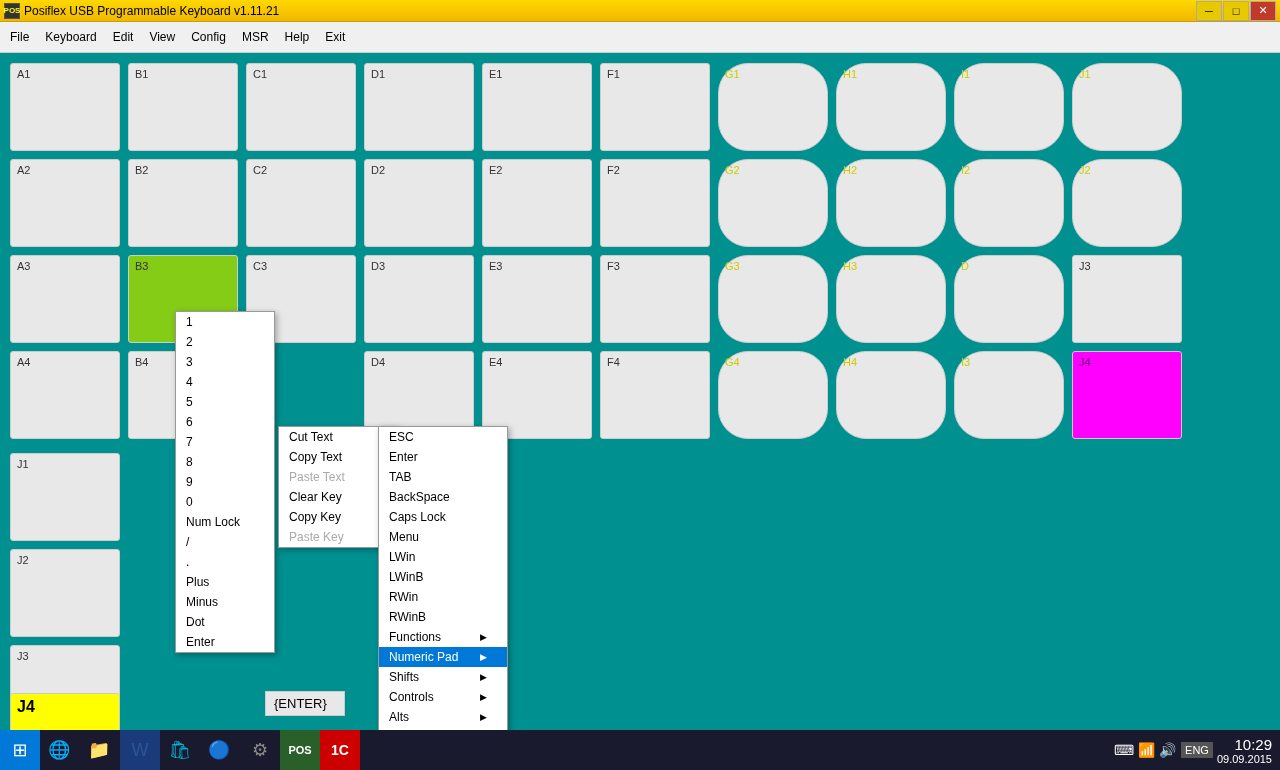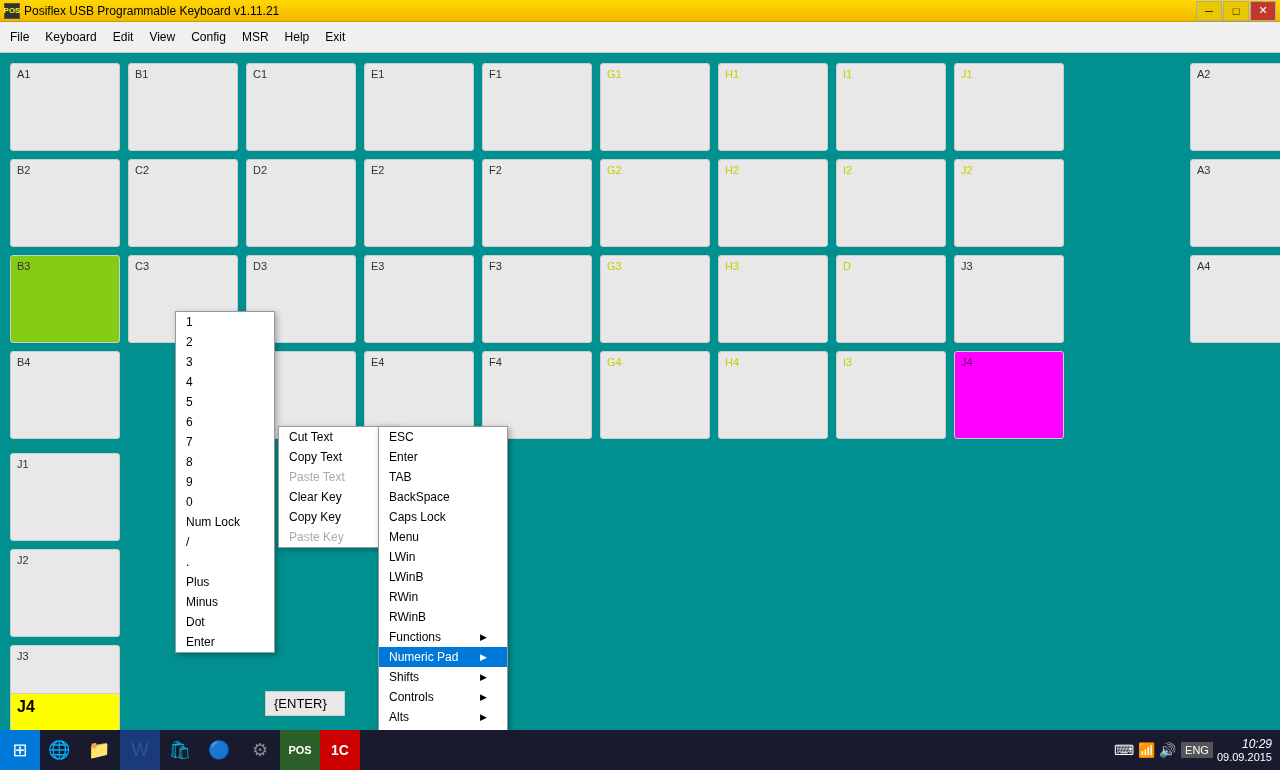--- a/index.html
+++ b/index.html
@@ -60,21 +60,21 @@
       display: flex;
       align-items: flex-start;
       justify-content: flex-start;
       padding: 4px 6px;
       font-size: 12px;
       color: #333;
       cursor: pointer;
       position: relative;
       min-height: 80px;
     }
-    .key-cell.yellow-text { color: #cccc00; }
+    .key-cell.yellow-text { color: #cccc00; border-radius: 30px; }
     .key-cell.magenta-bg { background: #ff00ff; }
     .key-cell.yellow-bg { background: #ffff00; }
     
     
     #statusbar {
       position: absolute;
       bottom: 0;
       left: 0;
       width: 1280px;
       height: 22px;
@@ -187,21 +187,21 @@
     #taskbar-right {
       margin-left: auto;
       display: flex;
       align-items: center;
       padding-right: 8px;
       gap: 4px;
       font-size: 11px;
       color: white;
     }
     #taskbar-time { text-align: right; }
-    #taskbar-time .time { font-size: 12px; font-style: italic; }
+    #taskbar-time .time { font-size: 15px; }
     #taskbar-time .date { font-size: 11px; }
 
     .key-label { font-size: 11px; }
     
     
     .key-active { background: #84cc16; }
   </style>
 </head>
 <body>
 
@@ -235,20 +235,23 @@
   <div id="keyboard-grid" style="display:grid; grid-template-columns: repeat(11, 110px); grid-template-rows: repeat(4, 88px) 88px 88px 88px; gap:8px; position:absolute; top:10px; left:10px;">
 
     <div class="key-cell">
         <span class="key-label">A1</span>
       </div>
     <div class="key-cell">
         <span class="key-label">B1</span>
       </div>
     <div class="key-cell">
         <span class="key-label">C1</span>
+      </div>
+    <div class="key-cell">
+        <span class="key-label">D1</span>
       </div>
     <div class="key-cell">
         <span class="key-label">E1</span>
       </div>
     <div class="key-cell">
         <span class="key-label">F1</span>
       </div>
     <div class="key-cell yellow-text">
         <span class="key-label" style="color:#cccc00;">G1</span>
       </div>

